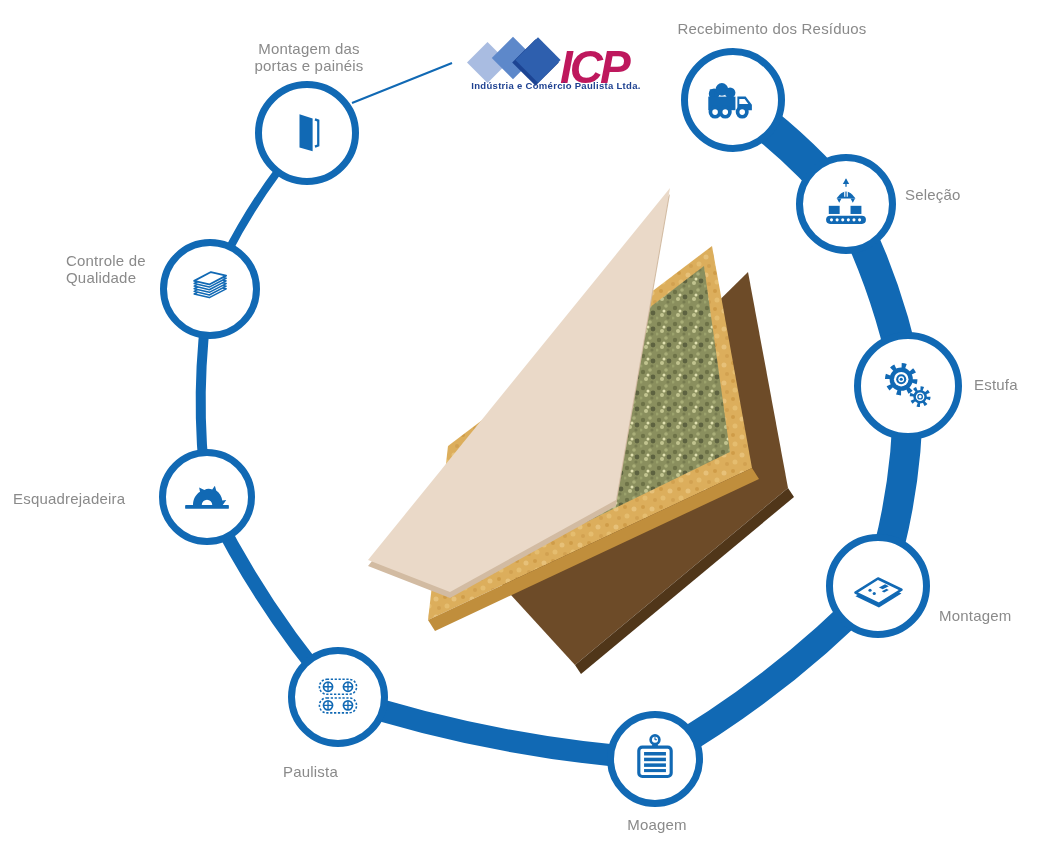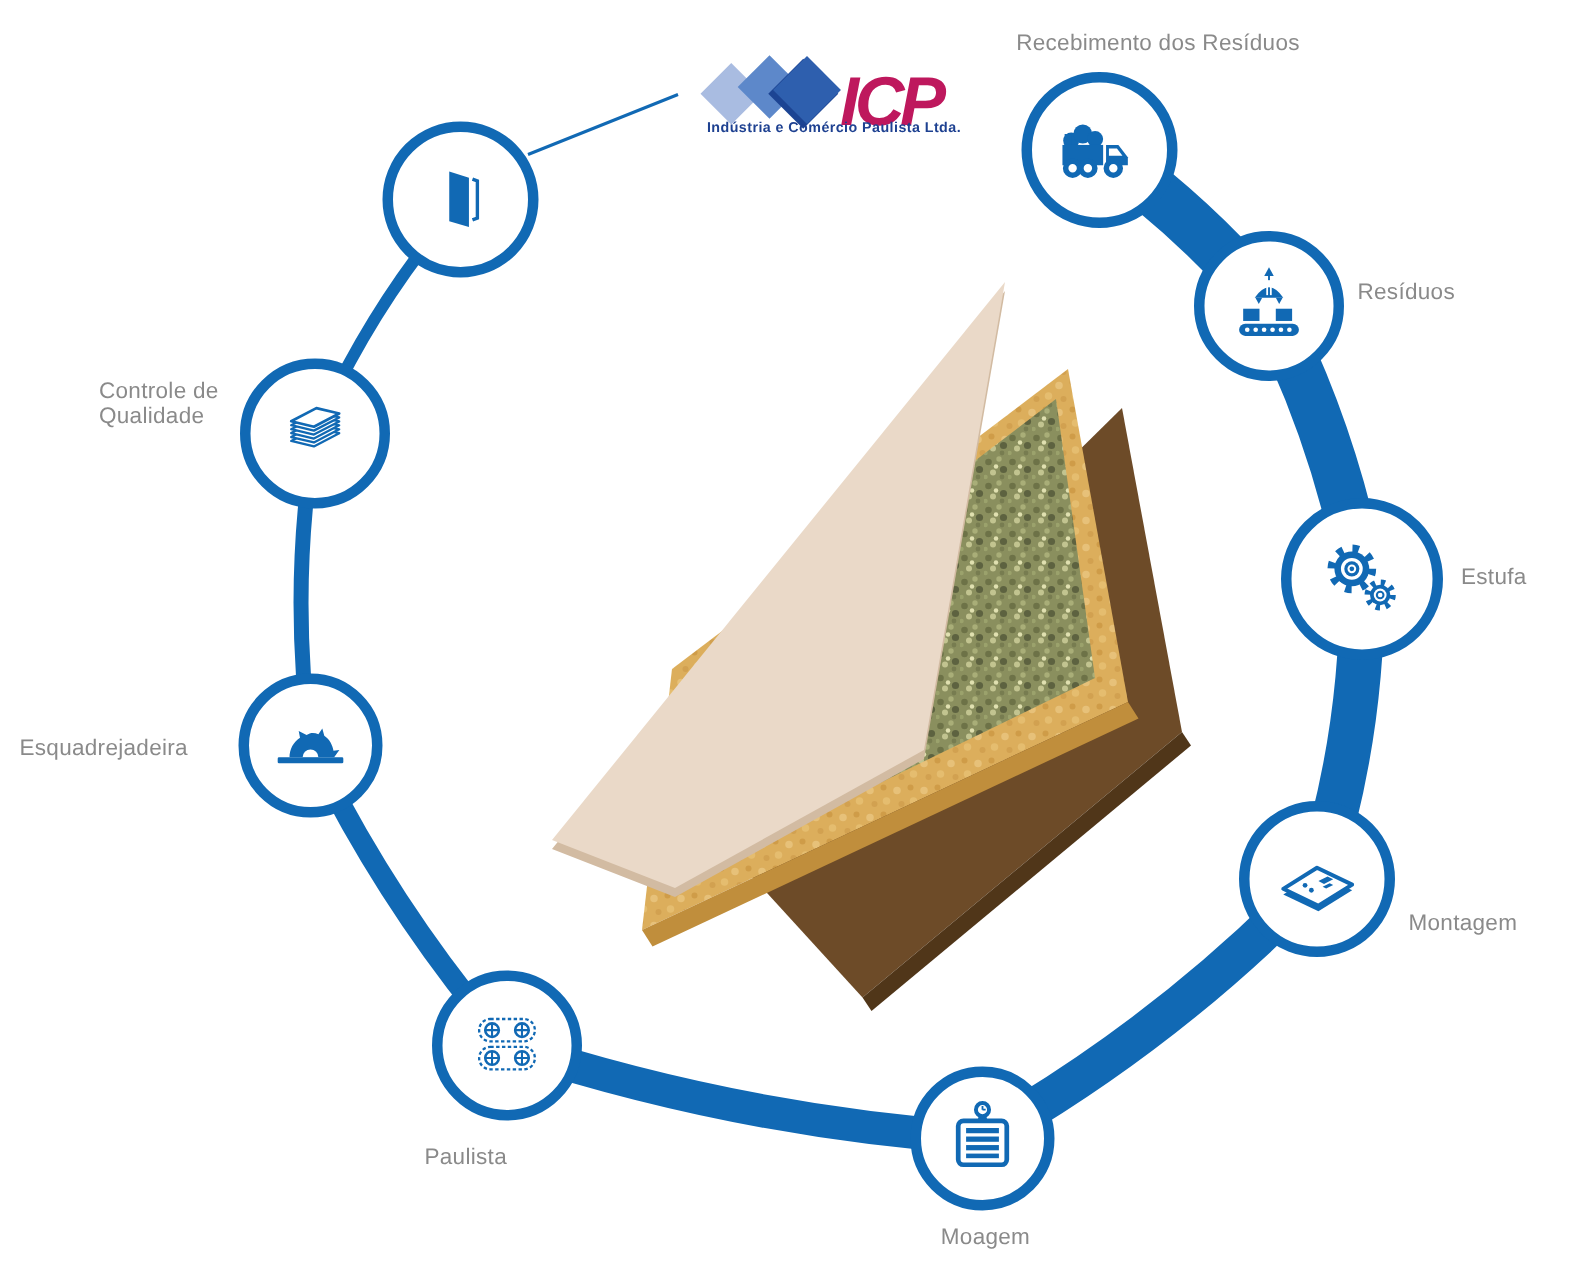--- a/index.html
+++ b/index.html
@@ -197,27 +197,28 @@
   </div>
 
   <div class="stage" style="left:255px;top:81px;width:104px;height:104px">
     <svg width="60" height="60" viewBox="0 0 64 64">
       <polygon points="24,12 38,16.5 38,51.5 24,47.5" fill="#1169b4"></polygon>
       <path d="M40.5 17.5 L44 18.8 L44 45.2 L40.5 46.5" fill="none" stroke="#1169b4" stroke-width="2.4"></path>
     </svg>
   </div>
 
   <div class="lbl ctr nw" style="left:772px;top:20px">Recebimento dos Resíduos</div>
-  <div class="lbl nw" style="left:905px;top:186px">Resíduos</div>
+  <div class="lbl nw" style="left:905px;top:186px">Seleção</div>
   <div class="lbl nw" style="left:974px;top:376px">Estufa</div>
   <div class="lbl nw" style="left:939px;top:607px">Montagem</div>
   <div class="lbl ctr nw" style="left:657px;top:816px">Moagem</div>
   <div class="lbl nw" style="left:283px;top:763px">Paulista</div>
   <div class="lbl nw" style="left:13px;top:490px">Esquadrejadeira</div>
   <div class="lbl" style="left:66px;top:252px;width:96px">Controle de Qualidade</div>
+  <div class="lbl ctr" style="left:309px;top:40px;width:128px">Montagem das portas e painéis</div>
 
   <div>
     <span class="dia" style="left:473px;top:48px;width:29px;height:29px;background:#a9bce1"></span>
     <span class="dia" style="left:498px;top:43px;width:30px;height:30px;background:#5d88ca"></span>
     <span class="dia" style="left:519px;top:46px;width:33px;height:33px;background:#1c4493"></span>
     <span class="dia" style="left:522px;top:44px;width:32px;height:32px;background:#2e5fae"></span>
     <div class="logo-name">ICP</div>
     <div class="logo-tag">Indústria e Comércio Paulista Ltda.</div>
   </div>
 

